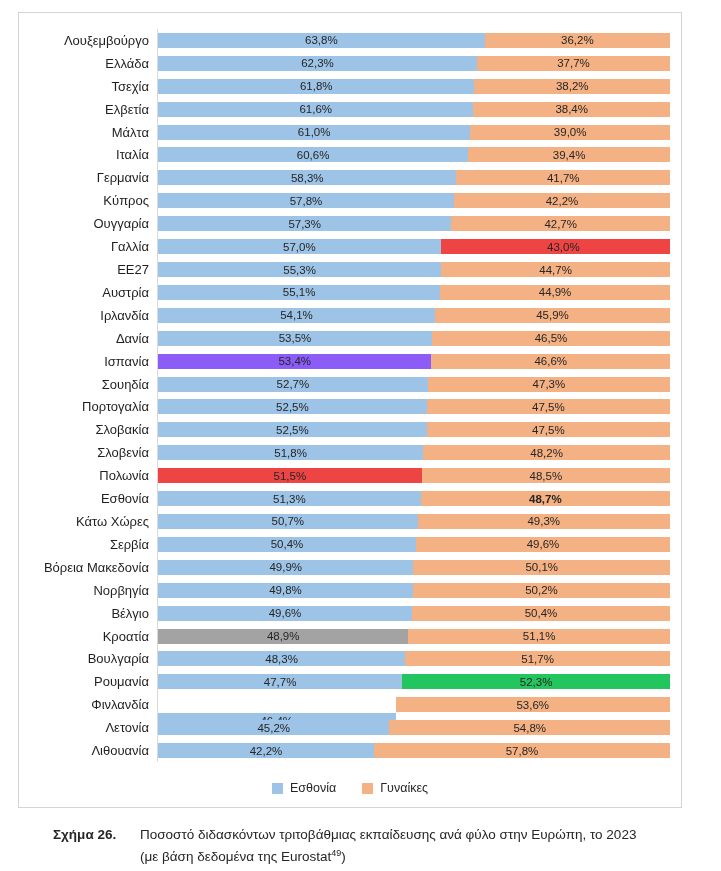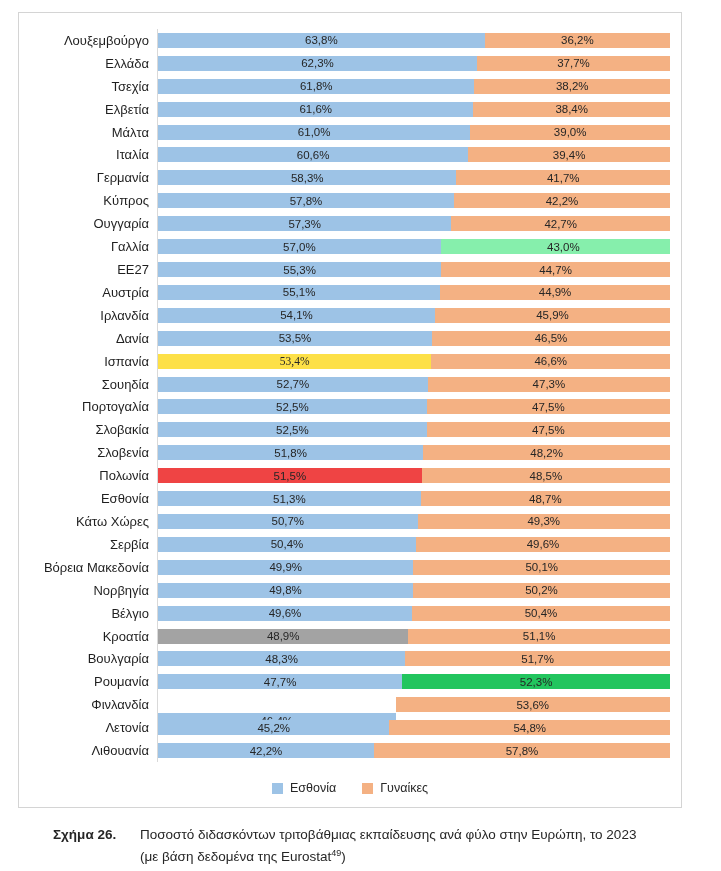--- a/index.html
+++ b/index.html
@@ -134,21 +134,21 @@
           </div>
     </div>
   </div>
 
   <div class="bar-row">
     <span class="cat-label">Γαλλία</span>
     <div class="track">
       <div class="seg" style="width: 57%; background: rgb(157, 195, 230);">
             <span>57,0%</span>
           </div>
-      <div class="seg" style="width: 43%; background: #86efac; padding-left: 16px;">
+      <div class="seg" style="width: 43%; background: #ef4444; padding-left: 16px;">
             <span>43,0%</span>
           </div>
     </div>
   </div>
 
   <div class="bar-row">
     <span class="cat-label">ΕΕ27</span>
     <div class="track">
       <div class="seg" style="width: 55.3%; background: rgb(157, 195, 230);">
             <span>55,3%</span>
@@ -191,21 +191,21 @@
           </div>
       <div class="seg" style="width: 46.5%; background: rgb(244, 177, 131);">
             <span>46,5%</span>
           </div>
     </div>
   </div>
 
   <div class="bar-row">
     <span class="cat-label">Ισπανία</span>
     <div class="track">
-      <div class="seg" style="width: 53.4%; background: #fde047; font-family: Liberation Serif, serif;">
+      <div class="seg" style="width: 53.4%; background: #8b5cf6;">
             <span>53,4%</span>
           </div>
       <div class="seg" style="width: 46.6%; background: rgb(244, 177, 131);">
             <span>46,6%</span>
           </div>
     </div>
   </div>
 
   <div class="bar-row">
     <span class="cat-label">Σουηδία</span>
@@ -266,21 +266,21 @@
           </div>
     </div>
   </div>
 
   <div class="bar-row">
     <span class="cat-label">Εσθονία</span>
     <div class="track">
       <div class="seg" style="width: 51.3%; background: rgb(157, 195, 230);">
             <span>51,3%</span>
           </div>
-      <div class="seg" style="width: 48.7%; background: rgb(244, 177, 131);">
+      <div class="seg" style="width: 48.7%; background: rgb(244, 177, 131); font-weight: bold;">
             <span>48,7%</span>
           </div>
     </div>
   </div>
 
   <div class="bar-row">
     <span class="cat-label">Κάτω Χώρες</span>
     <div class="track">
       <div class="seg" style="width: 50.7%; background: rgb(157, 195, 230);">
             <span>50,7%</span>

